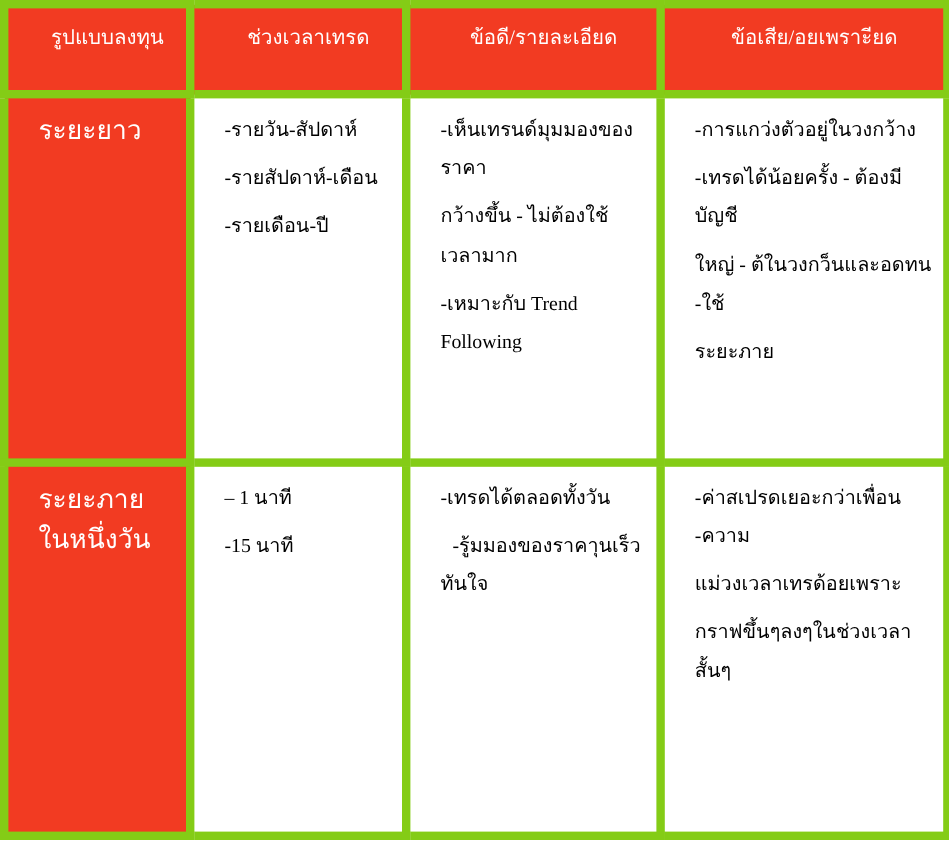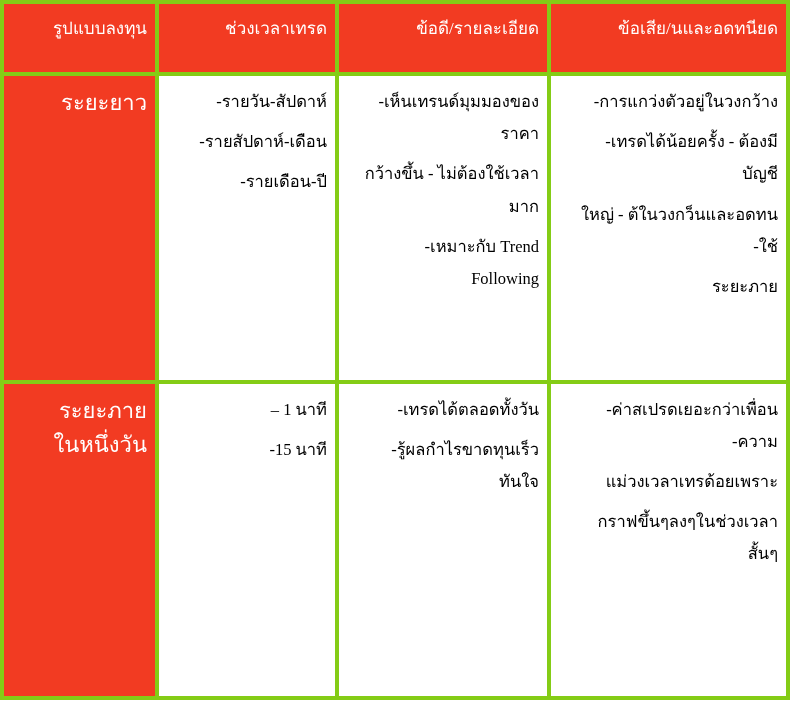--- a/index.html
+++ b/index.html
@@ -26,24 +26,23 @@
     height: 700px;
     margin: 0;
   }
   table.compare col.c0 { width: 155px; }
   table.compare col.c1 { width: 180px; }
   table.compare col.c2 { width: 212px; }
   table.compare col.c3 { width: 239px; }
 
   table.compare th,
   table.compare td {
-    border: 4px solid #84cc16;
+    border: 7px solid #84cc16;
     vertical-align: top;
     padding: 10px 8px 10px 25px;
-    text-align: right;
   }
   
   thead th {
     background: #f23b22;
     color: #ffffff;
     text-align: center;
     vertical-align: middle;
     font-weight: normal;
     font-size: 17px;
     height: 48px;
@@ -91,21 +90,21 @@
       <col class="c0">
         <col class="c1">
         <col class="c2">
         <col class="c3">
     </colgroup>
     <thead>
       <tr>
         <th>รูปแบบลงทุน</th>
         <th>ช่วงเวลาเทรด</th>
         <th>ข้อดี/รายละเอียด</th>
-        <th>ข้อเสีย/นและอดทนียด</th>
+        <th>ข้อเสีย/อยเพราะียด</th>
       </tr>
     </thead>
     <tbody>
 
       <tr class="r1">
         <td class="rowlabel">
           <span class="lbl-line">ระยะยาว</span>
         </td>
         <td class="cell">
           <p>-รายวัน-สัปดาห์</p>
@@ -130,21 +129,21 @@
         <td class="rowlabel">
           <span class="lbl-line">ระยะภาย</span>
           <span class="lbl-line">ในหนึ่งวัน</span>
         </td>
         <td class="cell">
           <p>– 1 นาที</p>
           <p>-15 นาที</p>
         </td>
         <td class="cell">
           <p>-เทรดได้ตลอดทั้งวัน</p>
-          <p class="indent">-รู้ผลกำไรขาดทุนเร็วทันใจ</p>
+          <p class="indent">-รู้มมองของราคาุนเร็วทันใจ</p>
         </td>
         <td class="cell">
           <p>-ค่าสเปรดเยอะกว่าเพื่อน -ความ</p>
           <p>แม่วงเวลาเทรด้อยเพราะ</p>
           <p>กราฟขึ้นๆลงๆในช่วงเวลาสั้นๆ</p>
         </td>
       </tr>
 
     </tbody>
   </table>

